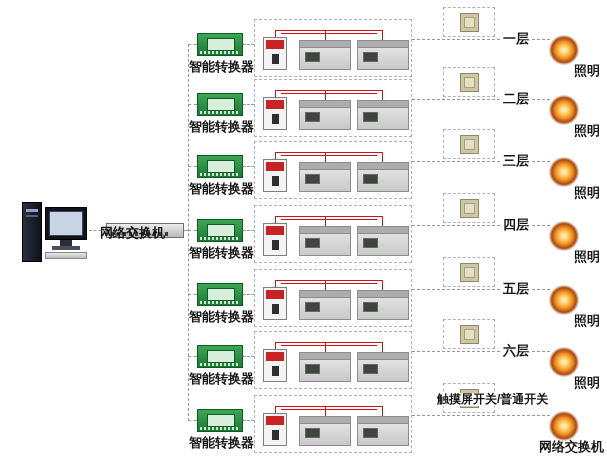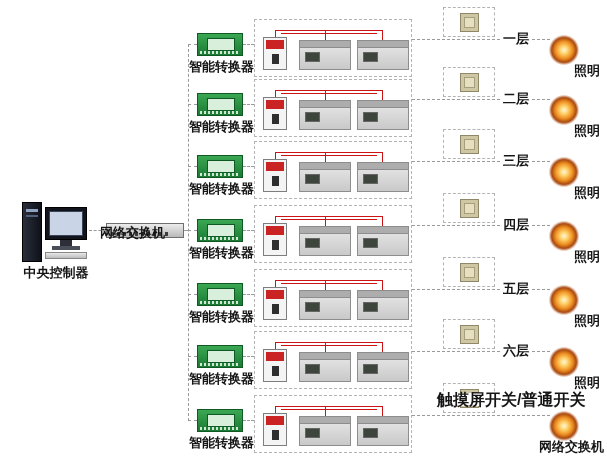--- a/index.html
+++ b/index.html
@@ -56,34 +56,33 @@
   .module::before{content:"";position:absolute;left:0;top:0;right:0;height:6px;background:#adadad;border-bottom:1px solid #8d8d8d}
   .module::after{content:"";position:absolute;left:5px;top:11px;width:13px;height:8px;background:#3d453d;border:1px solid #666}
   .line-right{left:412px;top:24px;width:138px}
   .switch-box{position:absolute;left:443px;top:-8px;width:52px;height:30px;border:1px dashed #b3b3b3;background:#fff}
   .panel{position:absolute;left:16px;top:5px;width:19px;height:19px;background:#cfc6a4;border:1px solid #8f8868}
   .panel::after{content:"";position:absolute;left:3px;top:3px;right:3px;bottom:3px;background:#e7dfc2;border:1px solid #a79f7c}
   .zone-label{left:500px;top:17px;background:#fff;padding:0 3px}
   .lamp{position:absolute;left:549px;top:20px;width:30px;height:30px;
         background:radial-gradient(circle,#fff8dc 0%,#ffd36e 18%,#ef9122 40%,#aa4a12 58%,rgba(170,74,18,0) 72%)}
   .light-label{left:574px;top:49px}
-  .r7 .zone-label{left:434px;top:2px;font-size:16px}
+  .r7 .zone-label{left:434px;top:2px;font-size:12px}
   .r7 .light-label{left:539px}
 </style>
 </head>
 <body>
 
 <div class="canvas">
 
   <div class="tower"></div>
   <div class="monitor"></div>
   <div class="stand"></div>
   <div class="mbase"></div>
   <div class="keyboard"></div>
-  <div class="lbl ctrl-label">中央控制器</div>
 
   <div class="switch-dev"></div>
   <div class="lbl switch-label">网络交换机</div>
 
   <div class="hline line-ctrl"></div>
   <div class="hline line-sw"></div>
   <div class="vline trunk"></div>
 
   <div class="row r1">
     <div class="hline stub-a"></div>

